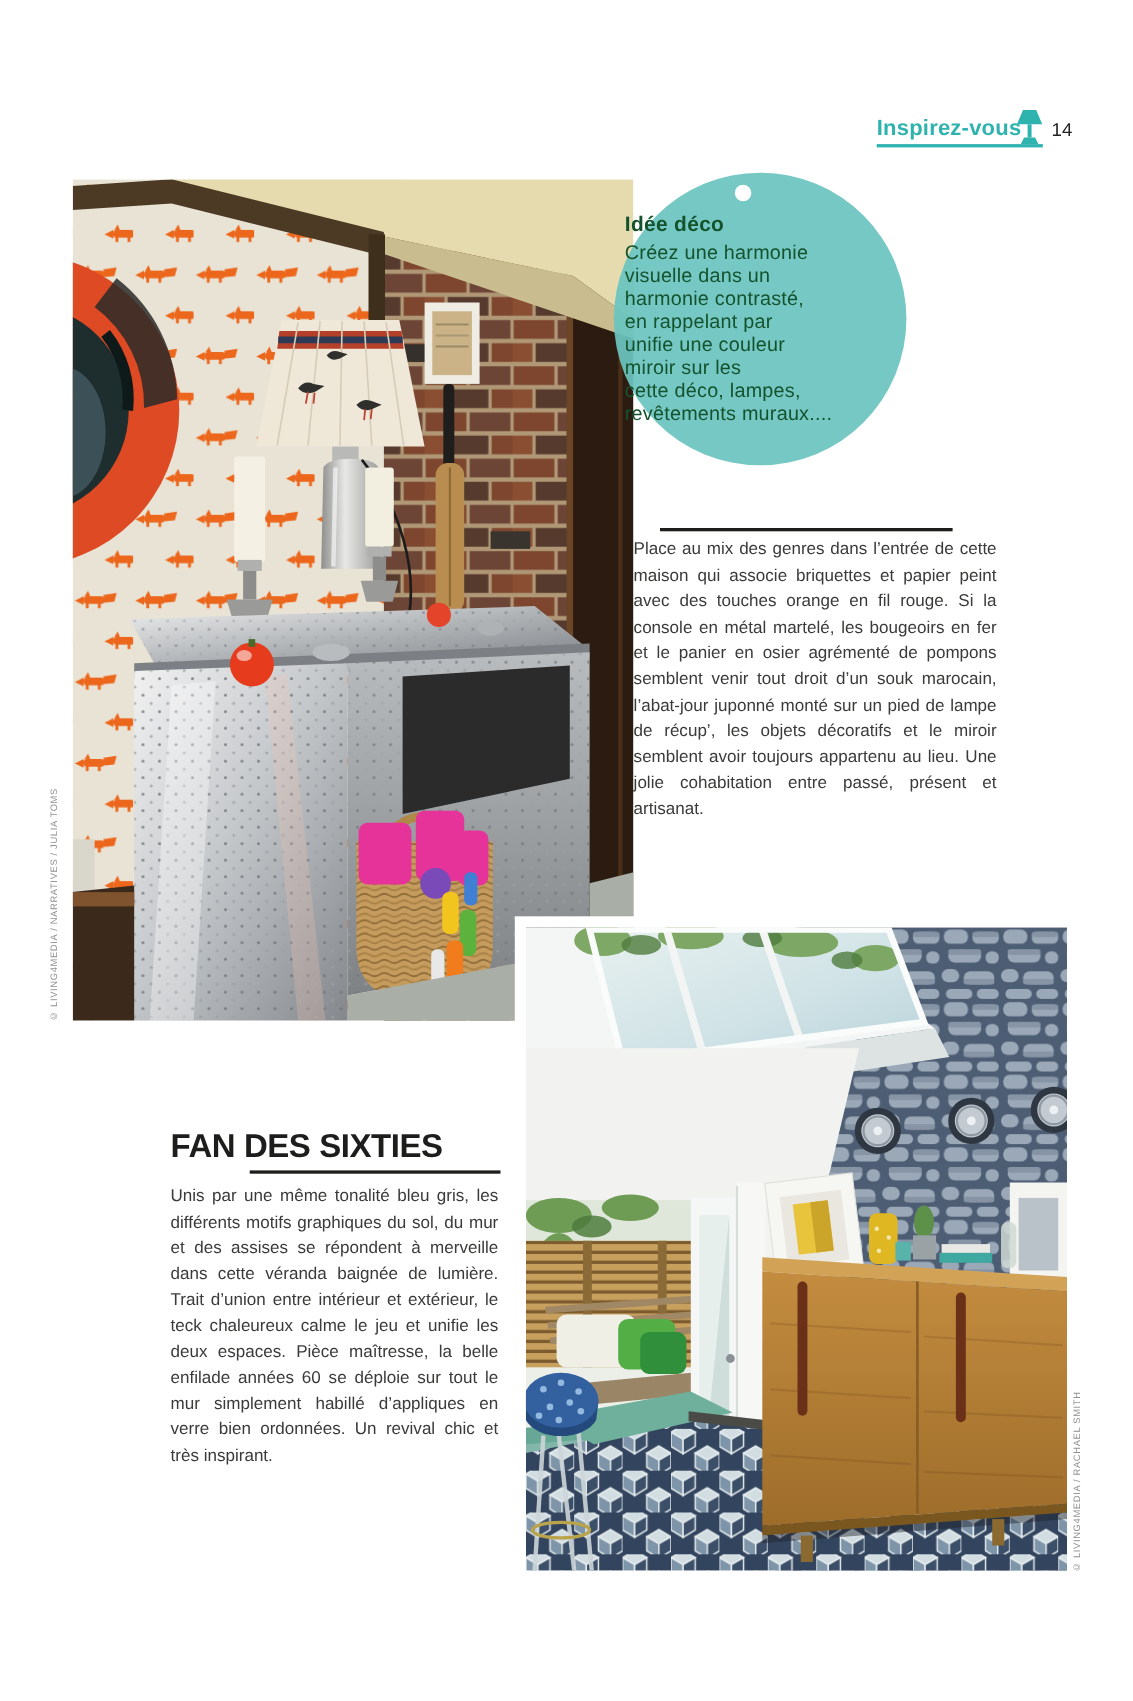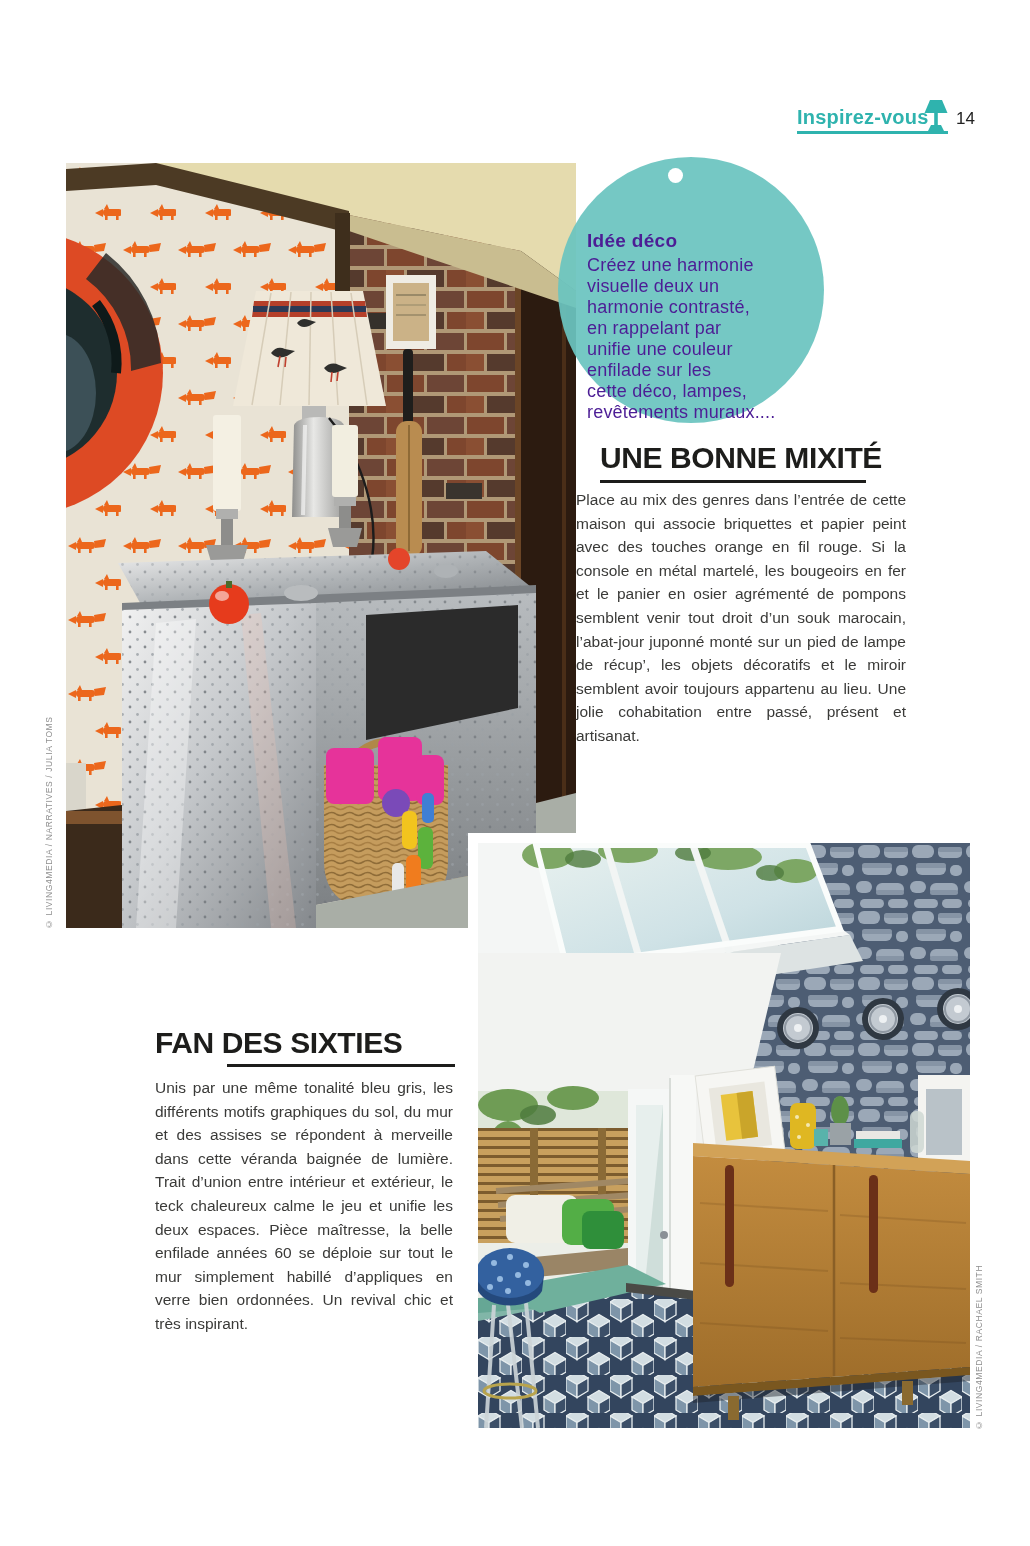--- a/index.html
+++ b/index.html
@@ -19,21 +19,21 @@
   .photo{position:absolute;overflow:hidden;}
   #photo1{left:66px;top:163px;width:510px;height:765px;}
   #photo2{left:478px;top:843px;width:492px;height:585px;box-shadow:-10px -10px 0 #ffffff;}
   .photo svg{display:block;width:100%;height:100%;}
   
   #bubble{
     position:absolute;left:558px;top:157px;width:266px;height:266px;border-radius:50%;
     background:rgba(106,196,191,.93);
   }
   #bubble-dot{position:absolute;left:110px;top:11px;width:15px;height:15px;border-radius:50%;background:#ffffff;}
-  #bubble-text{position:absolute;left:29px;top:37px;color:#4c1d95;margin-top:36px;}
+  #bubble-text{position:absolute;left:10px;top:37px;color:#14532d;}
   #bubble-title{font-size:19px;font-weight:bold;margin-bottom:3px;letter-spacing:.3px;}
   .bubble-line{font-size:18px;line-height:21px;letter-spacing:.2px;}
   
   .art-title{position:absolute;color:#1d1d1b;font-size:30px;letter-spacing:-.4px;white-space:nowrap;}
   .art-title .bold{font-weight:bold;}
   .art-rule{position:absolute;height:3px;background:#1d1d1b;}
   .art-body{
     position:absolute;color:#3a3a38;font-size:15.5px;line-height:23.6px;
     text-align:justify;
   }
@@ -238,33 +238,30 @@
       <polygon points="0,648 56,642 56,765 0,765" fill="#3b2a1b"></polygon>
       <rect x="0" y="648" width="56" height="13" fill="#7e532e"></rect>
     </svg>
   </div>
 
   <div id="bubble">
     <div id="bubble-dot"></div>
     <div id="bubble-text">
       <div id="bubble-title">Idée déco</div>
       <div class="bubble-line">Créez une harmonie</div>
-      <div class="bubble-line">visuelle deux un</div>
+      <div class="bubble-line">visuelle dans un</div>
       <div class="bubble-line">harmonie contrasté,</div>
       <div class="bubble-line">en rappelant par</div>
       <div class="bubble-line">unifie une couleur</div>
-      <div class="bubble-line">enfilade sur les</div>
+      <div class="bubble-line">miroir sur les</div>
       <div class="bubble-line">cette déco, lampes,</div>
       <div class="bubble-line">revêtements muraux....</div>
     </div>
   </div>
 
-  <h2 id="t1" class="art-title" style="margin:0;">
-    <span>UNE BONNE </span><span class="bold">MIXITÉ</span>
-  </h2>
   <div id="r1" class="art-rule"></div>
   <p id="b1" class="art-body" style="margin:0;">Place au mix des genres dans l’entrée de cette maison qui associe briquettes et papier peint avec des touches orange en fil rouge. Si la console en métal martelé, les bougeoirs en fer et le panier en osier agrémenté de pompons semblent venir tout droit d’un souk marocain, l’abat-jour juponné monté sur un pied de lampe de récup’, les objets décoratifs et le miroir semblent avoir toujours appartenu au lieu. Une jolie cohabitation entre passé, présent et artisanat.</p>
 
   <div id="photo2" class="photo">
     <svg viewBox="0 0 492 585">
       <defs>
         <pattern id="wall2" width="54" height="66" patternUnits="userSpaceOnUse">
           <rect width="54" height="66" fill="#4d5d73"></rect>
           <g fill="#9ba8b7">
             <rect x="2" y="2" width="22" height="13" rx="6"></rect>

